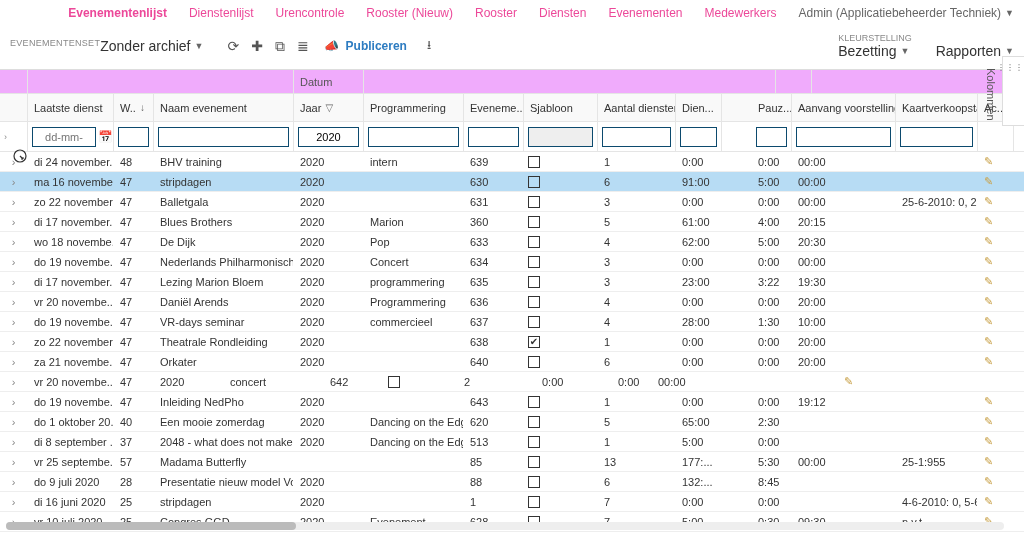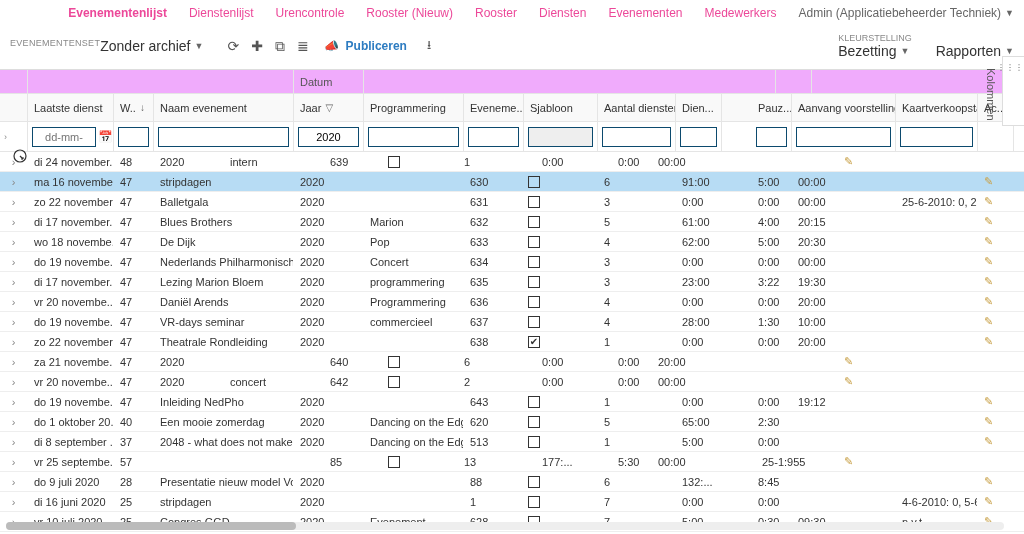--- a/index.html
+++ b/index.html
@@ -201,20 +201,21 @@
         <input style="">
       </div>
     <div class="filter-cell c-act"></div>
   </div>
 
   <div class="data-body" id="data-body">
       <div class="data-row">
         <div class="cell expand c-exp">›</div>
         <div class="cell c-date">di 24 november...</div>
         <div class="cell c-week">48</div>
+        <div class="cell c-name">BHV training</div>
         <div class="cell c-year">2020</div>
         <div class="cell c-type">intern</div>
         <div class="cell c-evnum">639</div>
         <div class="cell c-tmpl checkbox-cell">
           <span class="checkbox"></span>
         </div>
         <div class="cell c-dienst">1</div>
         <div class="cell c-dur">0:00</div>
         <div class="cell c-pauz">0:00</div>
         <div class="cell c-aanv">00:00</div>
@@ -263,21 +264,21 @@
           <span class="action-icon">✎</span>
         </div>
       </div>
       <div class="data-row">
         <div class="cell expand c-exp">›</div>
         <div class="cell c-date">di 17 november...</div>
         <div class="cell c-week">47</div>
         <div class="cell c-name">Blues Brothers</div>
         <div class="cell c-year">2020</div>
         <div class="cell c-type">Marion</div>
-        <div class="cell c-evnum">632</div>
+        <div class="cell c-evnum">360</div>
         <div class="cell c-tmpl checkbox-cell">
           <span class="checkbox"></span>
         </div>
         <div class="cell c-dienst">5</div>
         <div class="cell c-dur">61:00</div>
         <div class="cell c-pauz">4:00</div>
         <div class="cell c-aanv">20:15</div>
         <div class="cell c-kaart"></div>
         <div class="cell c-act">
           <span class="action-icon">✎</span>
@@ -400,20 +401,21 @@
         <div class="cell c-aanv">20:00</div>
         <div class="cell c-kaart"></div>
         <div class="cell c-act">
           <span class="action-icon">✎</span>
         </div>
       </div>
       <div class="data-row">
         <div class="cell expand c-exp">›</div>
         <div class="cell c-date">za 21 novembe...</div>
         <div class="cell c-week">47</div>
+        <div class="cell c-name">Orkater</div>
         <div class="cell c-year">2020</div>
         <div class="cell c-type"></div>
         <div class="cell c-evnum">640</div>
         <div class="cell c-tmpl checkbox-cell">
           <span class="checkbox"></span>
         </div>
         <div class="cell c-dienst">6</div>
         <div class="cell c-dur">0:00</div>
         <div class="cell c-pauz">0:00</div>
         <div class="cell c-aanv">20:00</div>
@@ -498,20 +500,21 @@
         <div class="cell c-aanv"></div>
         <div class="cell c-kaart"></div>
         <div class="cell c-act">
           <span class="action-icon">✎</span>
         </div>
       </div>
       <div class="data-row">
         <div class="cell expand c-exp">›</div>
         <div class="cell c-date">vr 25 septembe...</div>
         <div class="cell c-week">57</div>
+        <div class="cell c-name">Madama Butterfly</div>
         <div class="cell c-year"></div>
         <div class="cell c-type"></div>
         <div class="cell c-evnum">85</div>
         <div class="cell c-tmpl checkbox-cell">
           <span class="checkbox"></span>
         </div>
         <div class="cell c-dienst">13</div>
         <div class="cell c-dur">177:...</div>
         <div class="cell c-pauz">5:30</div>
         <div class="cell c-aanv">00:00</div>

